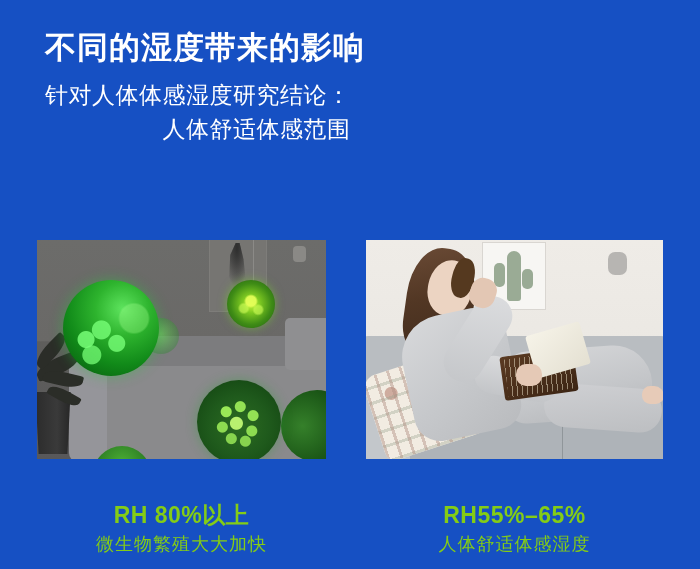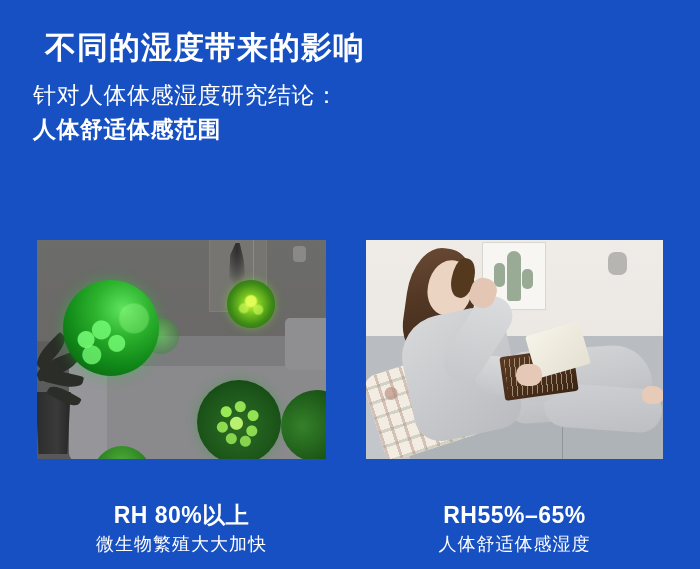--- a/index.html
+++ b/index.html
@@ -29,31 +29,31 @@
     line-height: 40px;
     font-weight: bold;
     color: #ffffff;
     letter-spacing: 1px;
     white-space: nowrap;
   }
 
   
   .bodycopy {
     position: absolute;
-    left: 33px;
+    left: 45px;
     top: 78px;
     color: #ffffff;
     font-size: 23px;
     line-height: 34px;
     letter-spacing: 0.5px;
     white-space: nowrap;
   }
   .bodycopy .line { display: block; }
   .bodycopy .em { font-weight: bold; letter-spacing: 0px; }
-  .bodycopy .line.strong { font-weight: bold; }
+  .bodycopy .line.strong { font-weight: normal; text-align: right; }
 
   
   .photo {
     position: absolute;
     top: 240px;
     width: 289px;
     height: 219px;
     overflow: hidden;
   }
   #photo-left  { left: 37px; }
@@ -403,21 +403,21 @@
   .book-cover::after {
     content: "";
     position: absolute; inset: 3px 4px;
     background: repeating-linear-gradient(92deg, rgba(225,215,190,.55) 0 1px, rgba(225,215,190,0) 1px 5px);
   }
 
   
   .caption {
     position: absolute;
     text-align: center;
-    color: #ffffff;
+    color: #84cc16;
   }
   #caption-left  { left: 37px;  top: 500px; width: 289px; }
   #caption-right { left: 366px; top: 500px; width: 297px; }
   .cap-title {
     font-size: 23px;
     font-weight: bold;
     line-height: 30px;
     letter-spacing: 0.5px;
     white-space: nowrap;
   }

